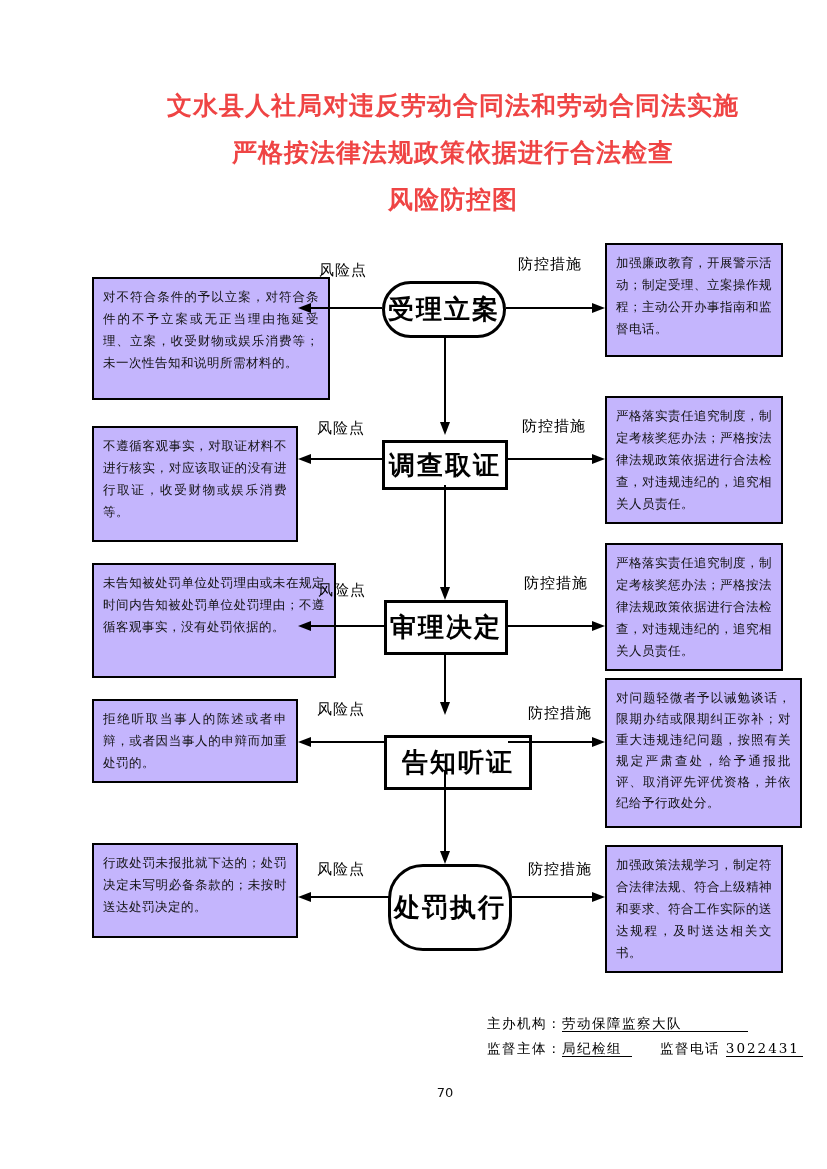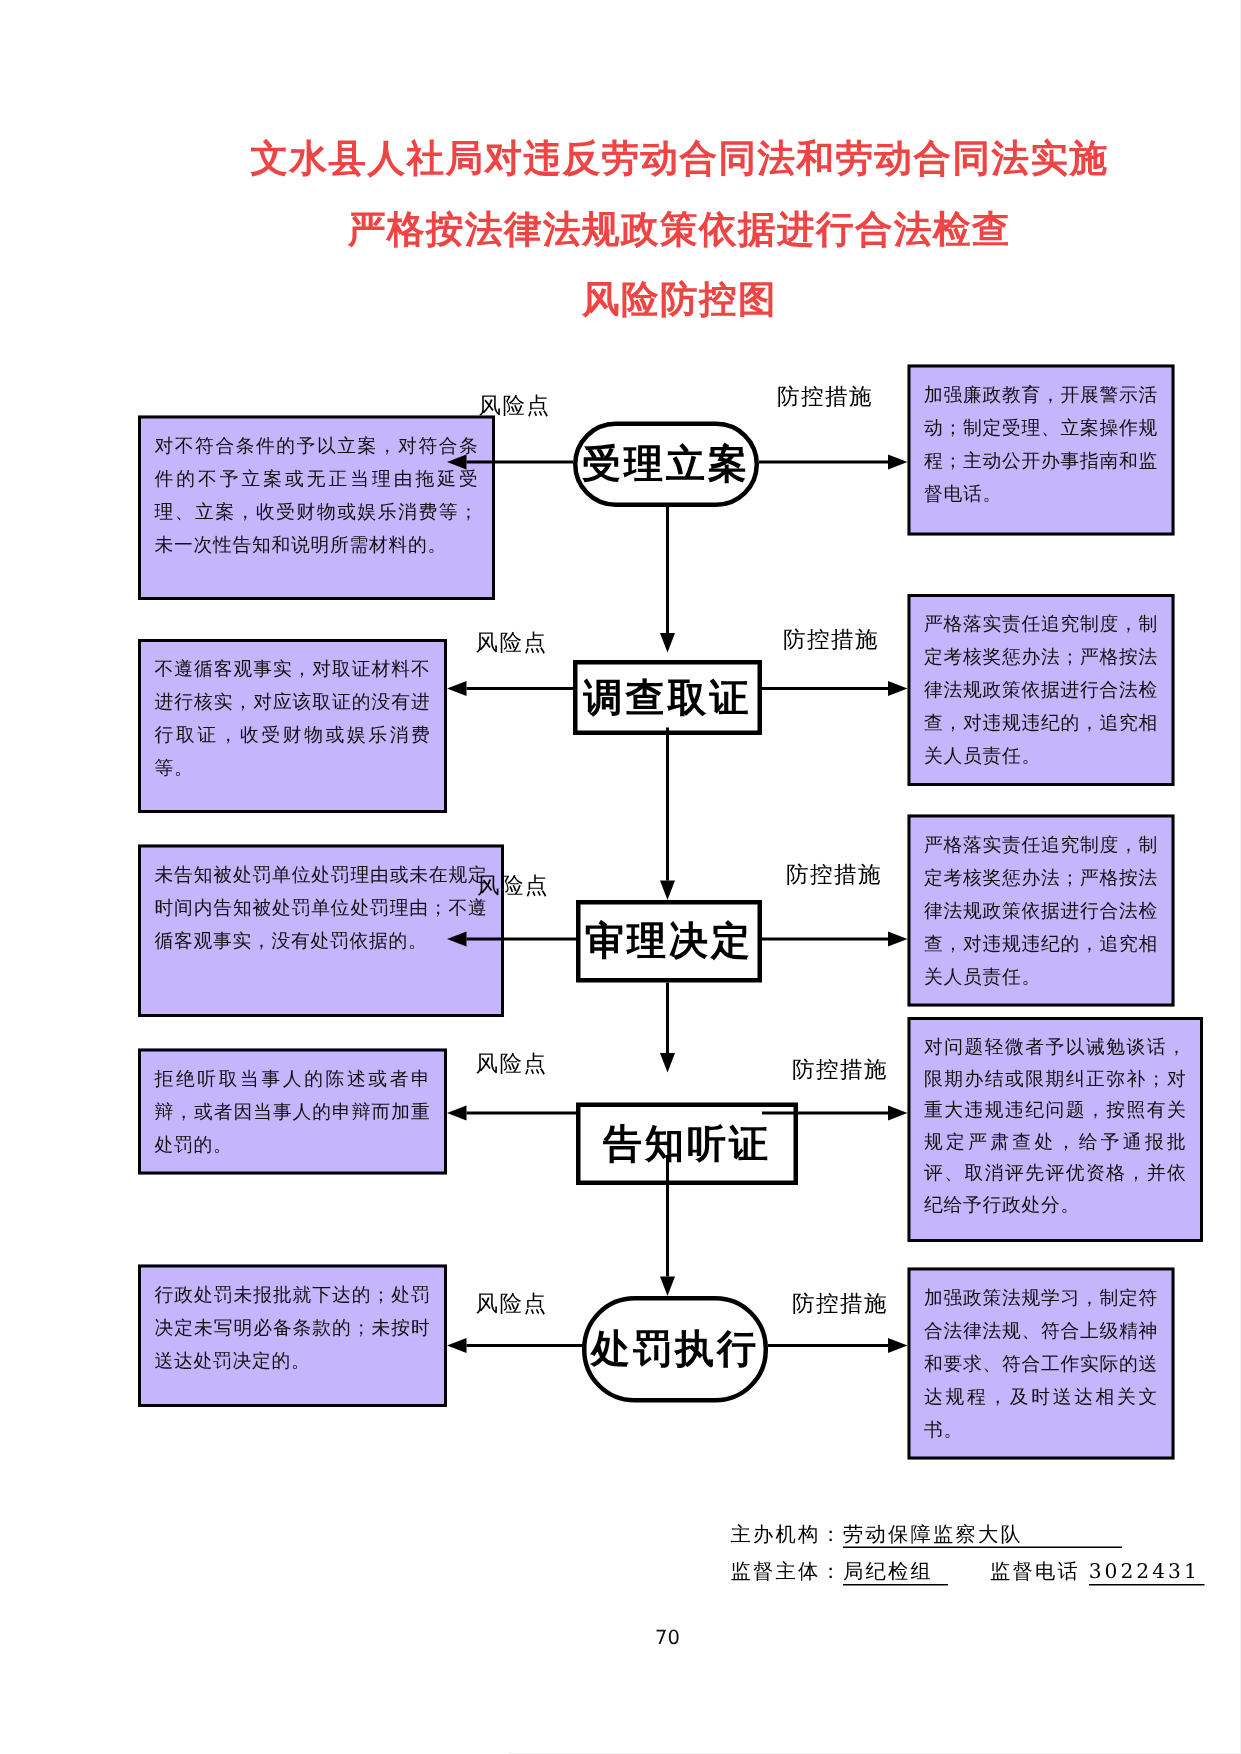--- a/index.html
+++ b/index.html
@@ -111,21 +111,21 @@
   <div class="box" style="left:605px; top:678px; width:197px; min-height:150px; line-height:21px;">对问题轻微者予以诫勉谈话，限期办结或限期纠正弥补；对重大违规违纪问题，按照有关规定严肃查处，给予通报批评、取消评先评优资格，并依纪给予行政处分。</div>
   <div class="ah-left" style="left:298px; top:737px;"></div>
   <div class="hline" style="left:311px; top:741px; width:73px;"></div>
   <div class="hline" style="left:508px; top:741px; width:84px;"></div>
   <div class="ah-right" style="left:592px; top:737px;"></div>
   <div class="vline" style="top:770px; height:81px;"></div>
   <div class="ah-down" style="top:851px;"></div>
 
   <div class="box" style="left:92px; top:843px; width:206px; min-height:95px;">行政处罚未报批就下达的；处罚决定未写明必备条款的；未按时送达处罚决定的。</div>
   <div class="lbl" style="left:317px; top:860px;">风险点</div>
-  <div class="stage stadium" style="left:388px; top:864px; width:124px; height:71px; border-radius:35px;">处罚执行</div>
+  <div class="stage stadium" style="left:388px; top:864px; width:124px; height:87px; border-radius:35px;">处罚执行</div>
   <div class="lbl" style="left:528px; top:860px;">防控措施</div>
   <div class="box" style="left:605px; top:845px; width:178px; min-height:117px;">加强政策法规学习，制定符合法律法规、符合上级精神和要求、符合工作实际的送达规程，及时送达相关文书。</div>
   <div class="ah-left" style="left:298px; top:892px;"></div>
   <div class="hline" style="left:311px; top:896px; width:78px;"></div>
   <div class="hline" style="left:512px; top:896px; width:80px;"></div>
   <div class="ah-right" style="left:592px; top:892px;"></div>
 
   <div class="footer">
     <div>
       <span>主办机构：</span><span class="u u-org">劳动保障监察大队</span>

